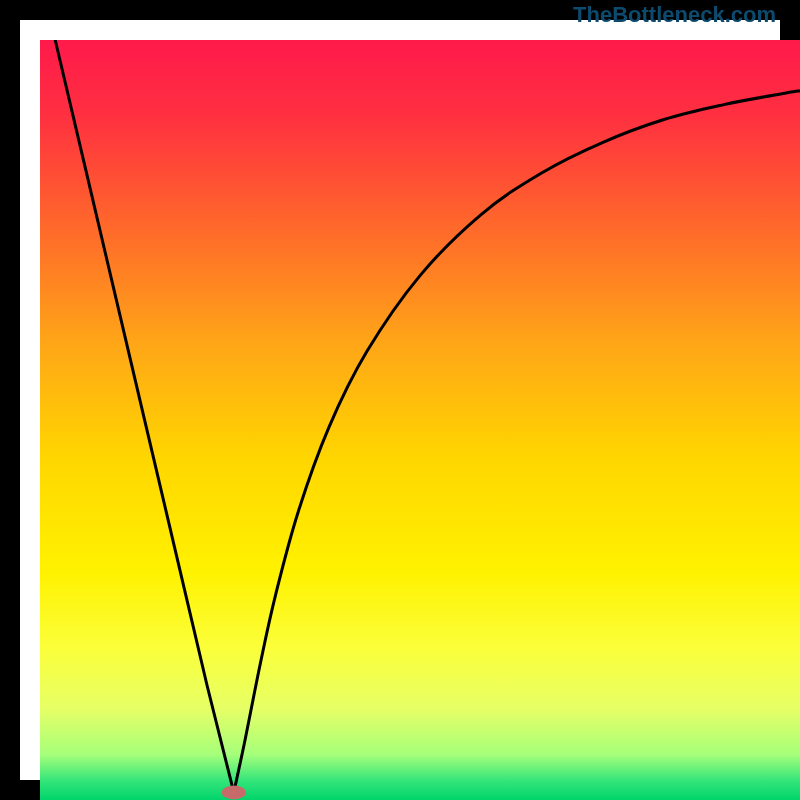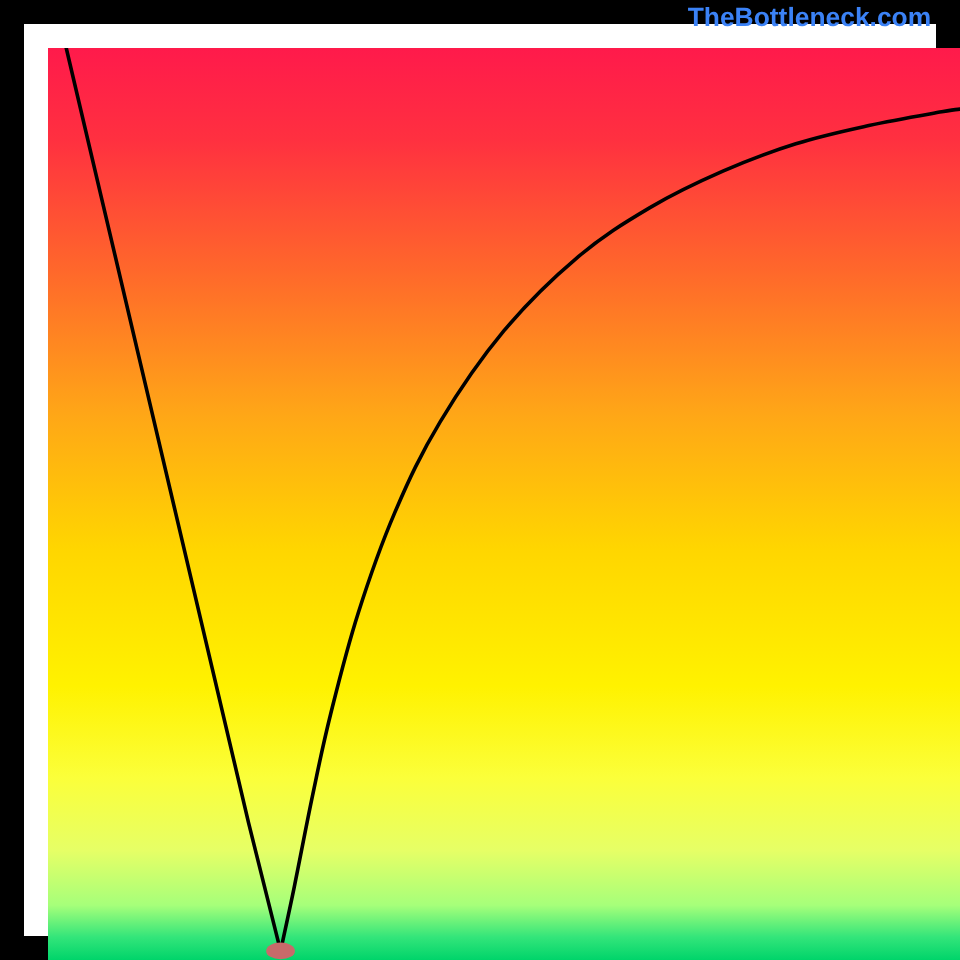--- a/index.html
+++ b/index.html
@@ -27,21 +27,21 @@
     width: 760px;
     height: 760px;
     overflow: hidden;
   }
   .watermark {
     position: absolute;
     top: 2px;
     right: 24px;
     font-size: 22px;
     font-weight: 600;
-    color: #3b82f6;
+    color: #0c4a6e;
     z-index: 5;
     letter-spacing: 0px;
   }
   svg {
     display: block;
   }
 </style>
 </head>
 <body>
 

